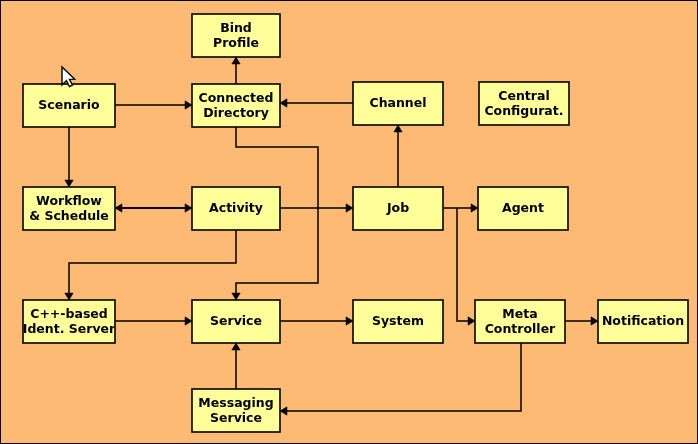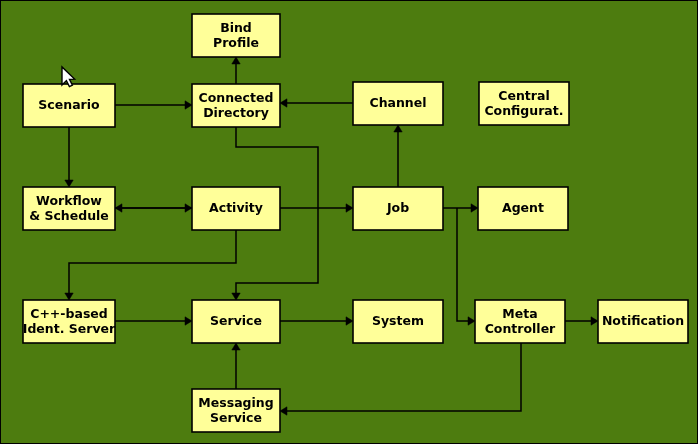--- a/index.html
+++ b/index.html
@@ -8,21 +8,21 @@
     padding: 0;
     background: #ffffff;
   }
   body {
     font-family: "DejaVu Sans", sans-serif;
   }
   #canvas-frame {
     position: relative;
     width: 698px;
     height: 444px;
-    background: #4d7c0f;
+    background: #fdba74;
     border: 1px solid #000000;
     box-sizing: border-box;
     overflow: hidden;
   }
   #diagram-svg {
     position: absolute;
     left: 0;
     top: 0;
     width: 698px;
     height: 444px;

